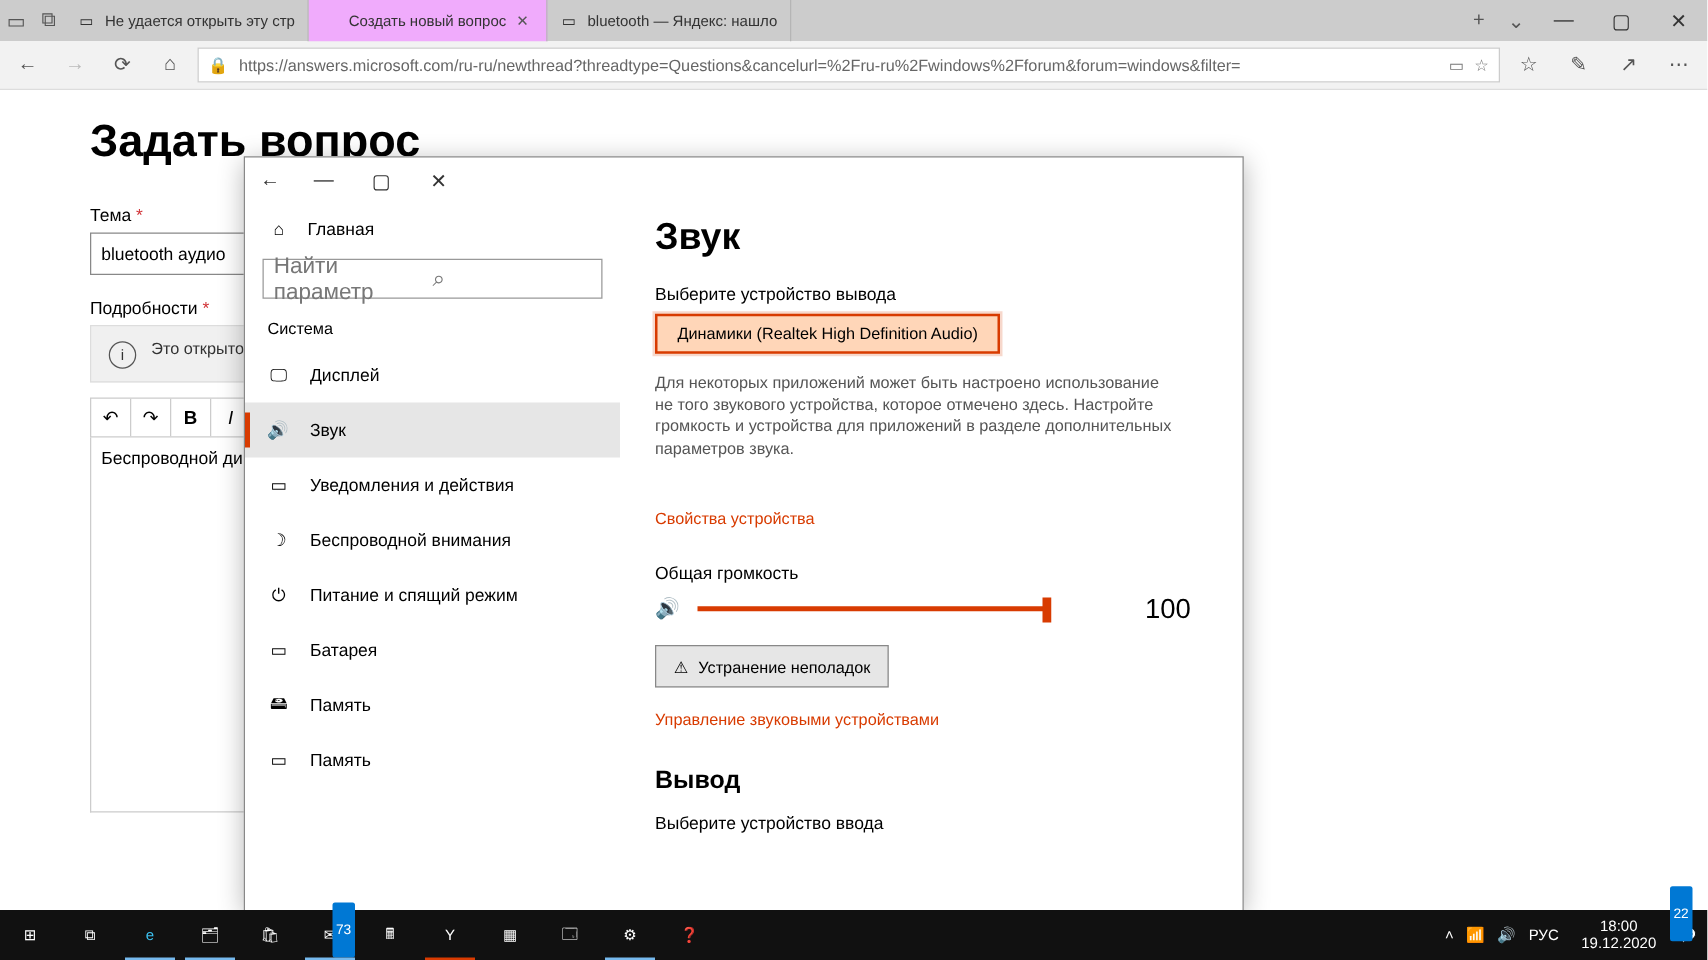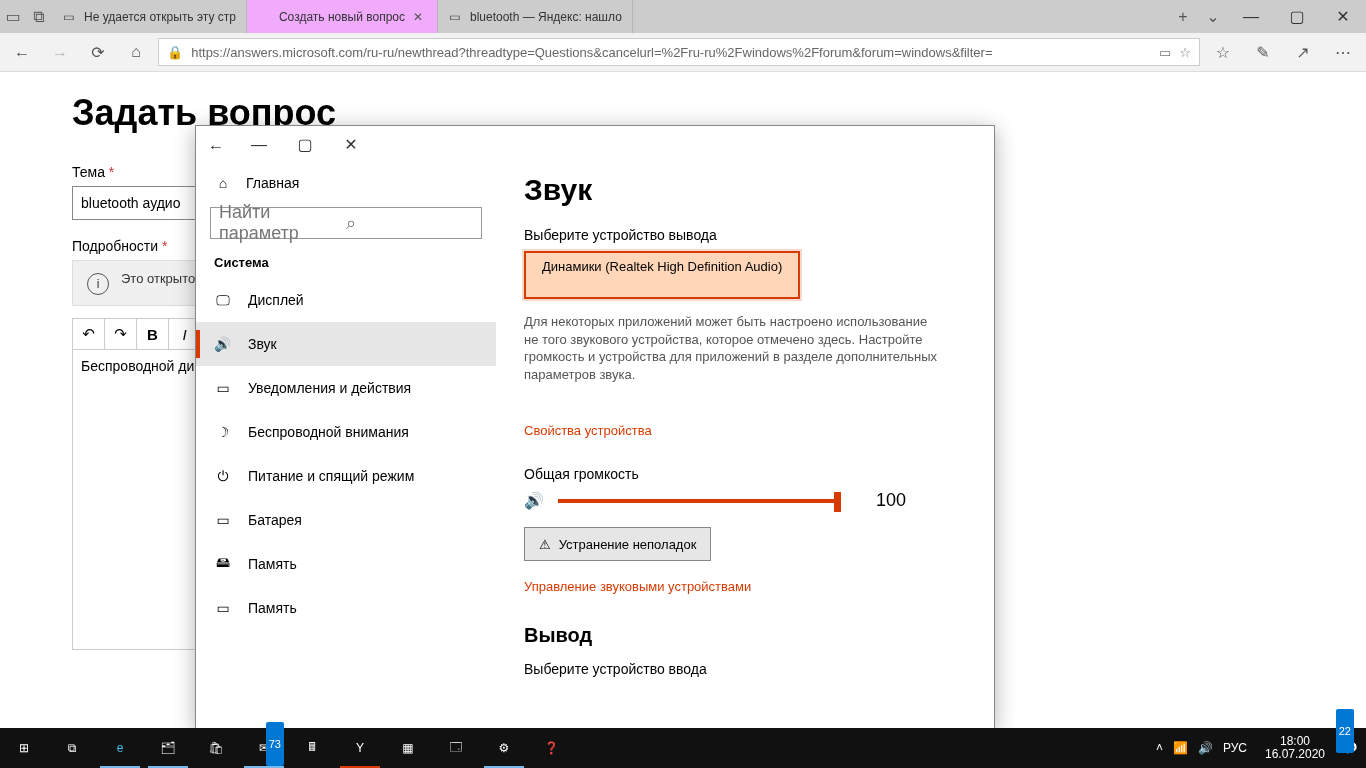--- a/index.html
+++ b/index.html
@@ -45,38 +45,38 @@
 .swtitle .back { width:40px; text-align:center; color:#333; font-size:16px; }
 .swtitle .tt { flex:1; font-size:12px; color:#333; }
 .swtitle .wc { display:flex; }
 .swtitle .wc .b { width:46px; height:30px; display:flex; align-items:center; justify-content:center; color:#333; }
 .swbody { flex:1; display:flex; overflow:hidden; }
 .swside { width:300px; background:#fff; padding: 0 0 0 0; overflow-y:auto; }
 .swside .home { height:40px; display:flex; align-items:center; gap:14px; padding-left:18px; font-size:14px; }
 .sico { width:18px; display:inline-flex; justify-content:center; }
 .searchbox { margin: 4px 14px 16px 14px; height:32px; border:1px solid #999; display:flex; align-items:center; padding: 0 8px; color:#777; font-size:18px; }
 .searchbox span { flex:1; }
-.catlabel { padding: 0 18px 8px 18px; font-size:13px; font-weight:700; }
+.catlabel { padding: 0 18px 8px 18px; font-size:13px; font-weight:400; }
 .navitem { height:44px; display:flex; align-items:center; gap:16px; padding-left:18px; font-size:14px; position:relative; }
 .navitem.sel { background:#e6e6e6; }
 .navitem.sel::before { content:''; position:absolute; left:0; top:8px; bottom:8px; width:4px; background:#d83b01; }
 
 .swmain { flex:1; padding: 10px 28px 0 28px; overflow:hidden; }
 .swmain h1 { font-size:30px; font-weight:600; margin-bottom: 20px; }
 .swmain h2 { font-size:20px; font-weight:600; margin: 6px 0 14px 0; }
 .swmain .lbl { font-size:14px; margin-bottom:8px; }
-.dd { display:inline-block; height:48px; border:2px solid #d83b01; background:#ffd6b8; padding:0 16px; line-height:28px; font-size:13px; box-shadow: 0 0 0 2px rgba(216,59,1,0.2); }
+.dd { display:inline-block; height:32px; border:2px solid #d83b01; background:#ffd6b8; padding:0 16px; line-height:28px; font-size:13px; box-shadow: 0 0 0 2px rgba(216,59,1,0.2); }
 .swmain .desc { font-size:13px; color:#555; margin:14px 0 8px 0; max-width: 420px; line-height:1.35; }
 .link { color:#0066b4; font-size:13px; cursor:pointer; }
 .link.or { color:#d83b01;margin-top:40px; }
 .volrow { display:flex; align-items:center; gap:14px; margin:8px 0 16px 0; }
 .volico { color:#333; }
 .slider { position:relative; width:280px; height:4px; background:#d83b01; }
 .slider .thumb { position:absolute; right:-3px; top:-7px; width:7px; height:20px; background:#d83b01; }
-.volval { font-size:18px; margin-left: 24px; }
+.volval { font-size:22px; margin-left: 64px; }
 .tsbtn { display:inline-flex; align-items:center; gap:8px; height:34px; border:1px solid #888; background:#e6e6e6; padding:0 14px; font-size:13px; }
 
 
 .taskbar { position:absolute; left:0; right:0; bottom:0; height:40px; background:#111; display:flex; align-items:center; color:#fff; font-size:12px; }
 .taskbar .tb { width:48px; height:40px; display:flex; align-items:center; justify-content:center; color:#fff; position:relative; }
 .taskbar .tb.edge { color:#3cc1f0; }
 .taskbar .tb.underline::after { content:''; position:absolute; left:4px; right:4px; bottom:0; height:2px; background:#76b9ed; }
 .taskbar .tb.underline.orange::after { background:#d83b01; }
 .taskbar .spacer { flex:1; }
 .tray { display:flex; align-items:center; gap:10px; padding-right:8px; }
@@ -254,17 +254,17 @@
   <div class="tb underline">⚙</div>
   <div class="tb">❓</div>
   <div class="spacer"></div>
   <div class="tray">
     <span>˄</span>
     <span>📶</span>
     <span>🔊</span>
     <span>РУС</span>
     <div class="clock">
       <div>18:00</div>
-      <div>16.07.2020</div>
+      <div>19.12.2020</div>
     </div>
     <span style="position:relative">💬<span class="badge">22</span></span>
   </div>
 </div>
 
 </body></html>

